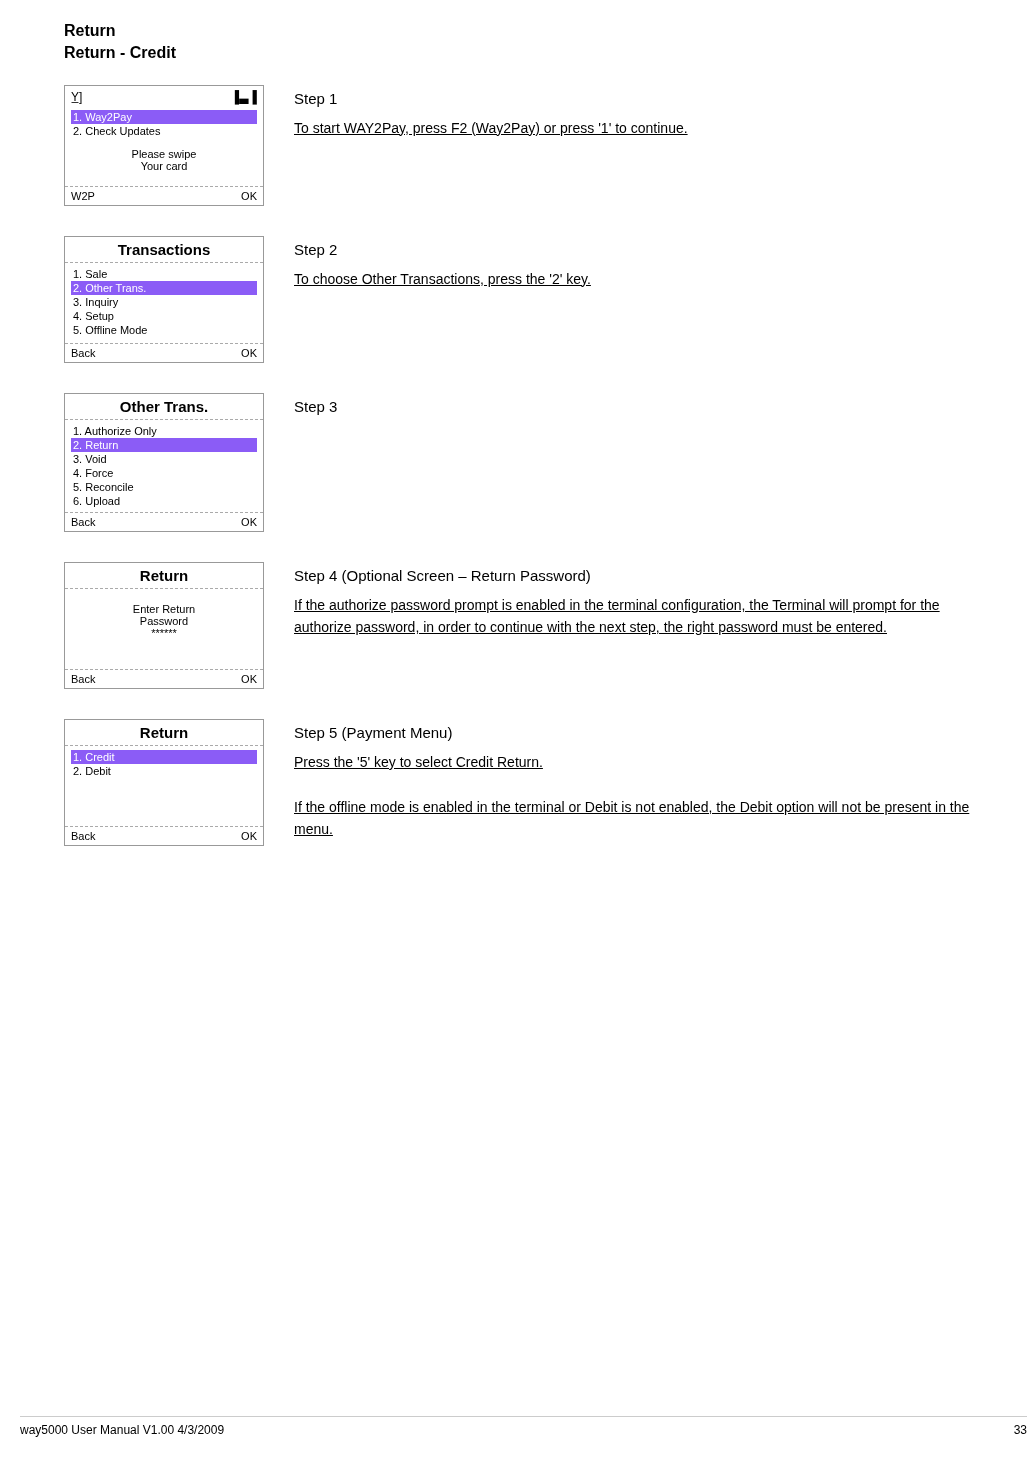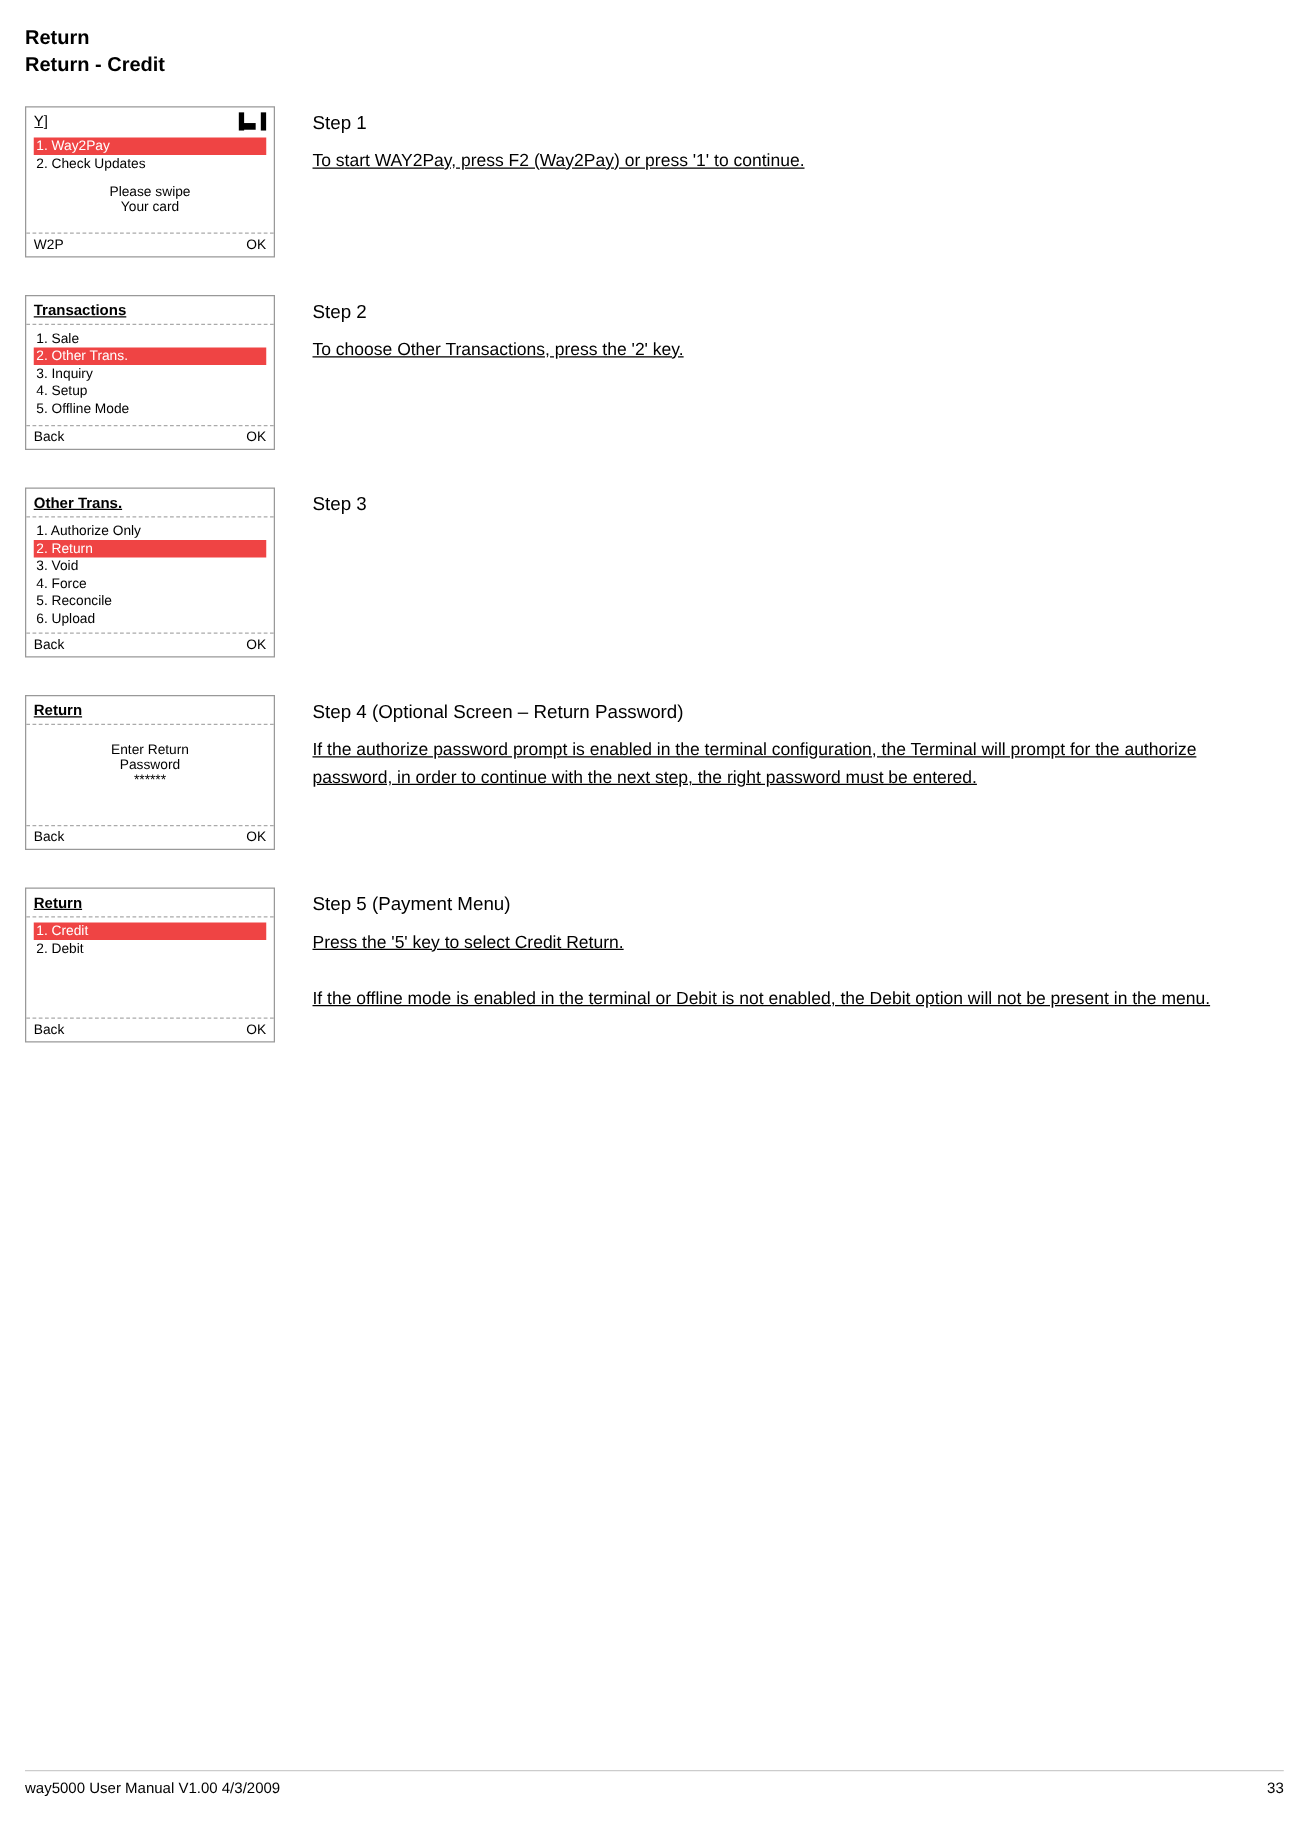--- a/index.html
+++ b/index.html
@@ -7,20 +7,21 @@
       font-family: Arial, sans-serif;
       background: #fff;
       width: 1031px;
       min-height: 1457px;
       position: relative;
       font-size: 14px;
       color: #000;
     }
     .page-container {
       padding: 20px 30px 20px 20px;
+      margin-left: 44px;
     }
     .page-header {
       margin-bottom: 20px;
     }
     .page-header h1 {
       font-size: 16px;
       font-weight: bold;
       line-height: 1.4;
     }
     .content-area {
@@ -37,36 +38,36 @@
     
     .terminal {
       width: 200px;
       min-width: 200px;
       border: 1px solid #999;
       font-size: 11px;
       font-family: Arial, sans-serif;
       background: #fff;
     }
     .terminal-header {
+      text-align: center;
       font-weight: bold;
-      font-size: 12px;
+      font-size: 15px;
       padding: 4px 6px;
       border-bottom: 1px dashed #aaa;
-      text-decoration: underline;
     }
     .terminal-body {
       padding: 4px 6px;
       min-height: 80px;
     }
     .terminal-row {
       padding: 1px 2px;
       font-size: 11px;
     }
     .terminal-row.highlighted {
-      background: #ef4444;
+      background: #8b5cf6;
       color: #fff;
     }
     .terminal-footer {
       border-top: 1px dashed #aaa;
       display: flex;
       justify-content: space-between;
       padding: 3px 6px;
       font-size: 11px;
     }
     .terminal-top-section {

